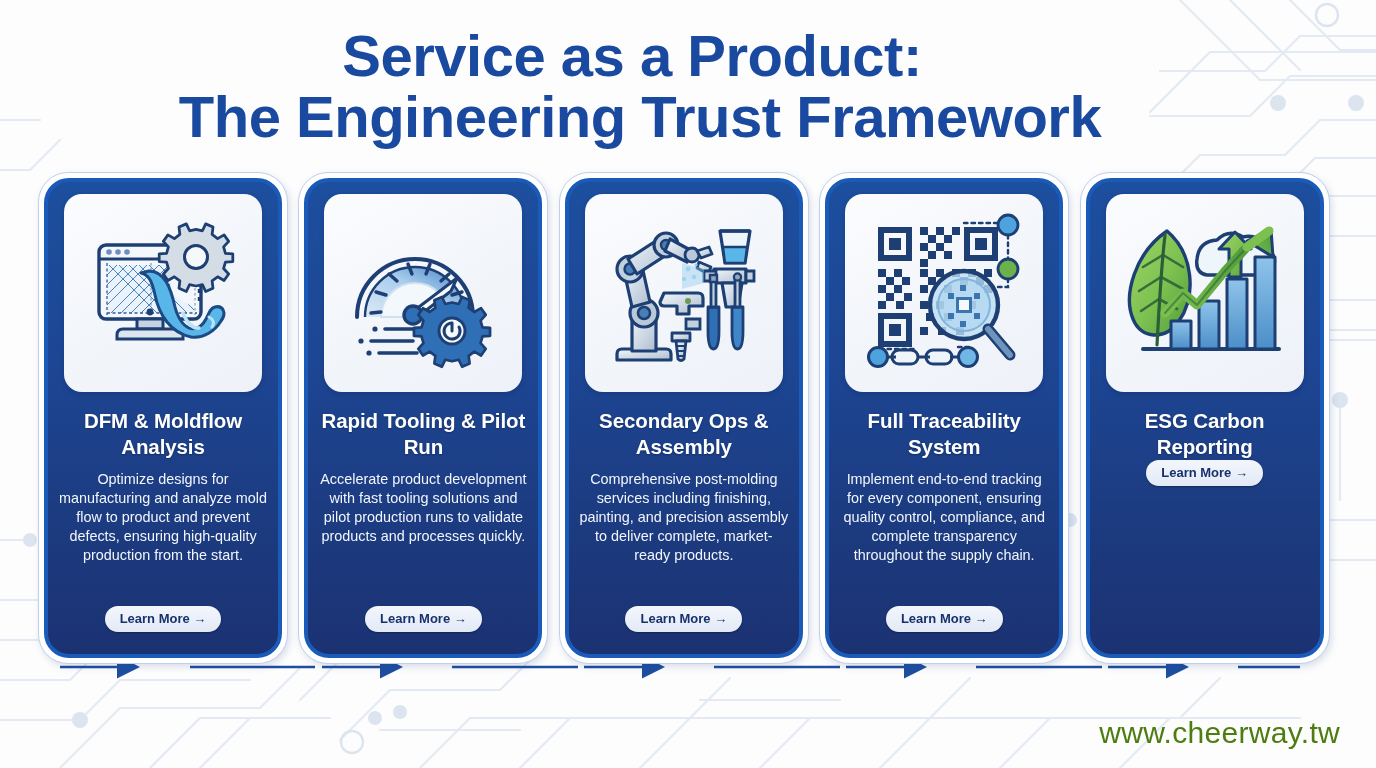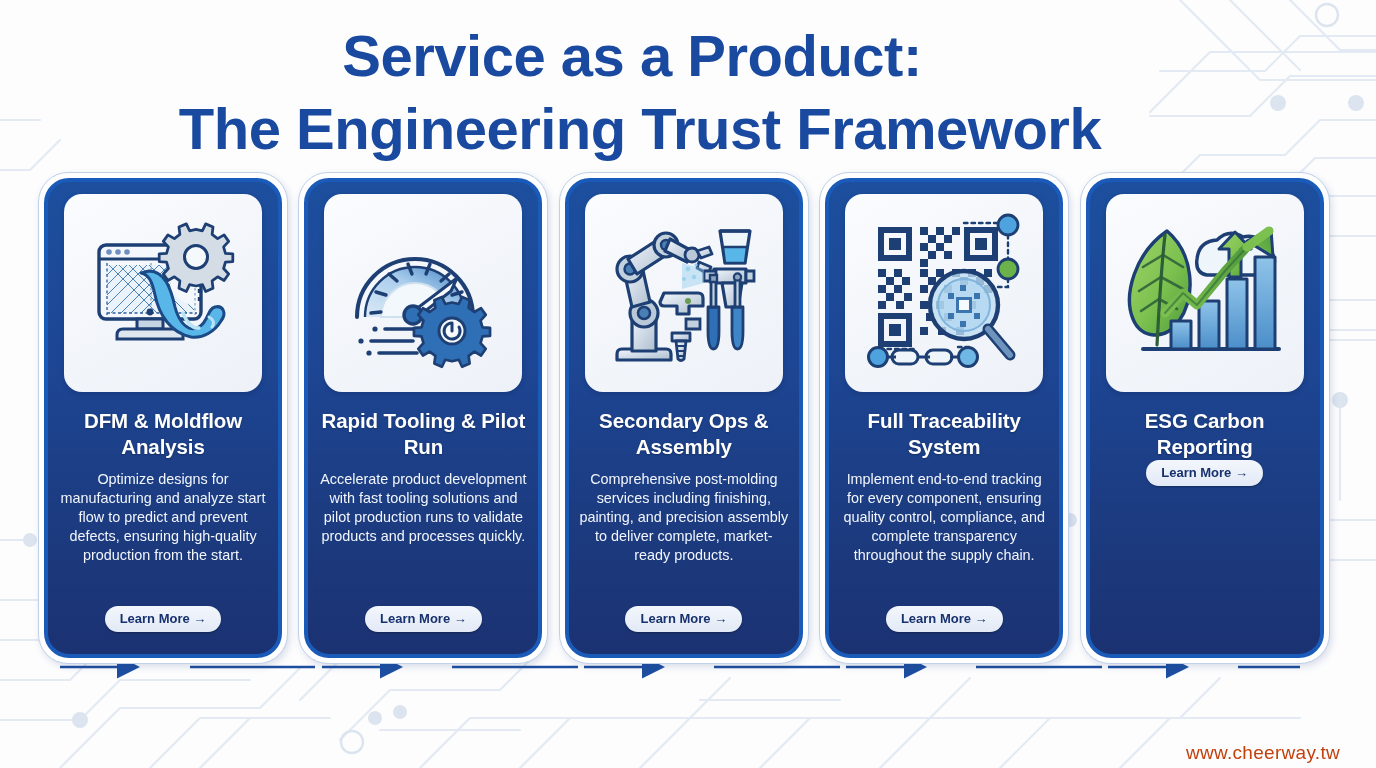--- a/index.html
+++ b/index.html
@@ -22,21 +22,21 @@
     text-align:center; z-index:3;
   }
   .title-line {
     color:#1a49a0;
     font-weight:bold;
     letter-spacing:-0.5px;
     line-height:1.02;
     text-shadow:1px 1px 0 rgba(255,255,255,.6);
   }
   .title-line.l1 { font-size:58px; }
-  .title-line.l2 { font-size:58px; margin-top:14px;padding-left:16px; }
+  .title-line.l2 { font-size:58px; margin-top:2px;padding-left:16px; }
 
   
   .cards-row {
     position:absolute; top:172px; left:38px;
     width:1302px; height:492px;
     display:flex; z-index:2;
   }
   .card-slot { width:262px; height:492px; position:relative; }
 
   .card-outer {
@@ -106,22 +106,22 @@
   }
 
   
   #connectors {
     position:absolute; top:655px; left:0;
     width:1376px; height:26px; z-index:1; pointer-events:none;
   }
 
   
   .footer-url {
-    position:absolute; right:36px; bottom:4px;
-    color:#c2410c; font-size:19px;
+    position:absolute; right:36px; bottom:18px;
+    color:#4d7c0f; font-size:30px;
     letter-spacing:.3px; z-index:3;
   }
 </style>
 </head>
 <body>
 
 <svg id="circuit-bg" viewBox="0 0 1376 768" xmlns="http://www.w3.org/2000/svg" aria-hidden="true">
   <g stroke="#e3eaf3" stroke-width="2.2" fill="none" stroke-linecap="round" stroke-linejoin="round">
 
     <path d="M1376 36 H1300 L1265 71 H1160"></path>
@@ -255,21 +255,21 @@
           <path d="M130 108 C 134 110 136 114 133 118" stroke="#b9e3f7" stroke-width="3" fill="none" stroke-linecap="round"></path>
 
           <g transform="translate(117,48)">
             <path d="M0 -30 l7 1.5 3.5 -7.5 8 3.5 -1 8 6 4.5 7 -4 5 7 -5.5 6 2 7 8 .5 0 8.5 -8 .5 -2 7 5.5 6 -5 7 -7 -4 -6 4.5 1 8 -8 3.5 -3.5 -7.5 -7 1.5 -7 -1.5 -3.5 7.5 -8 -3.5 1 -8 -6 -4.5 -7 4 -5 -7 5.5 -6 -2 -7 -8 -.5 0 -8.5 8 -.5 2 -7 -5.5 -6 5 -7 7 4 6 -4.5 -1 -8 8 -3.5 3.5 7.5z" fill="#d4dde6" stroke="#1d3f73" stroke-width="3" stroke-linejoin="round" transform="scale(.92)"></path>
             <circle cx="0" cy="0" r="11.5" fill="#f6f9fc" stroke="#1d3f73" stroke-width="3"></circle>
           </g>
           <path d="M120 80 V96" stroke="#1d3f73" stroke-width="2.4" stroke-dasharray="4 4"></path>
         </svg>
       </div>
       <div class="card-title">DFM &amp; Moldflow Analysis</div>
-      <div class="card-desc">Optimize designs for manufacturing and analyze start flow to predict and prevent defects, ensuring high-quality production from the start.</div>
+      <div class="card-desc">Optimize designs for manufacturing and analyze mold flow to product and prevent defects, ensuring high-quality production from the start.</div>
       <button class="learn-more">Learn More →</button>
     </div>
   </div>
   </div>
 
   <div class="card-slot">
   <div class="card-outer">
     <div class="card">
       <div class="icon-panel">
         <svg width="168" height="168" viewBox="0 0 168 168" xmlns="http://www.w3.org/2000/svg">

